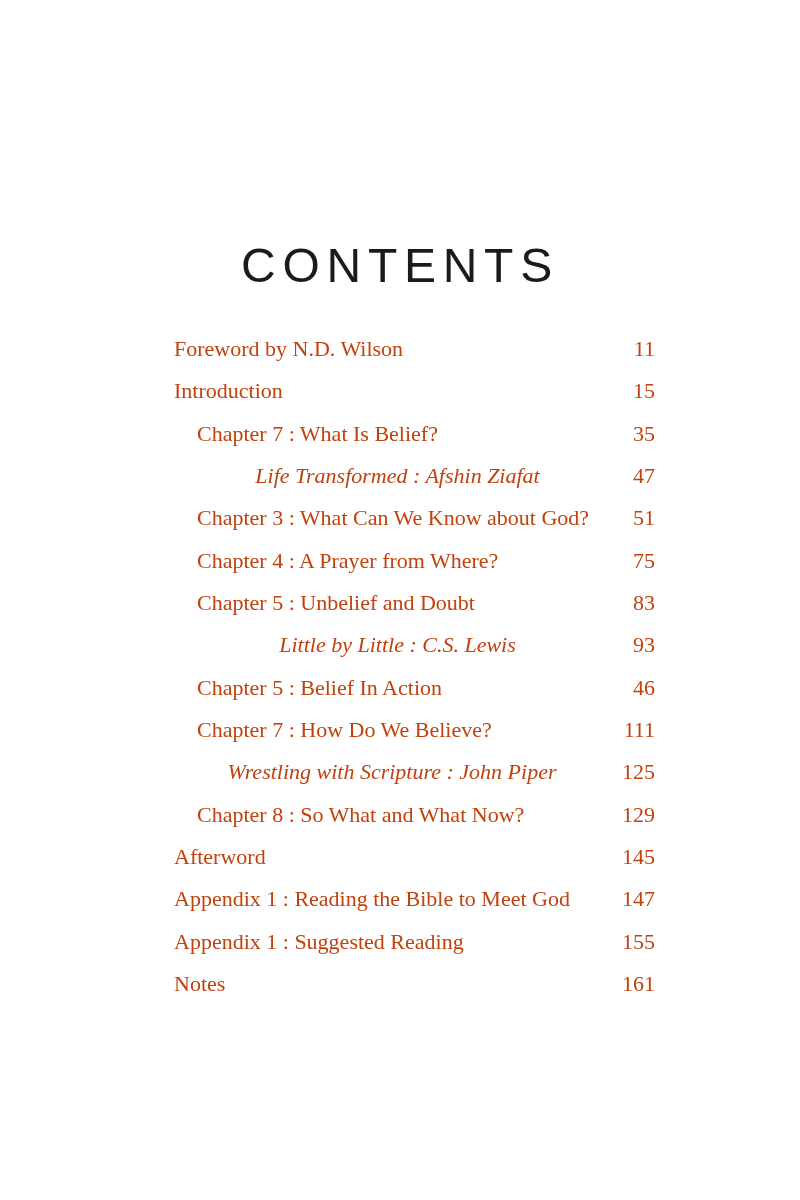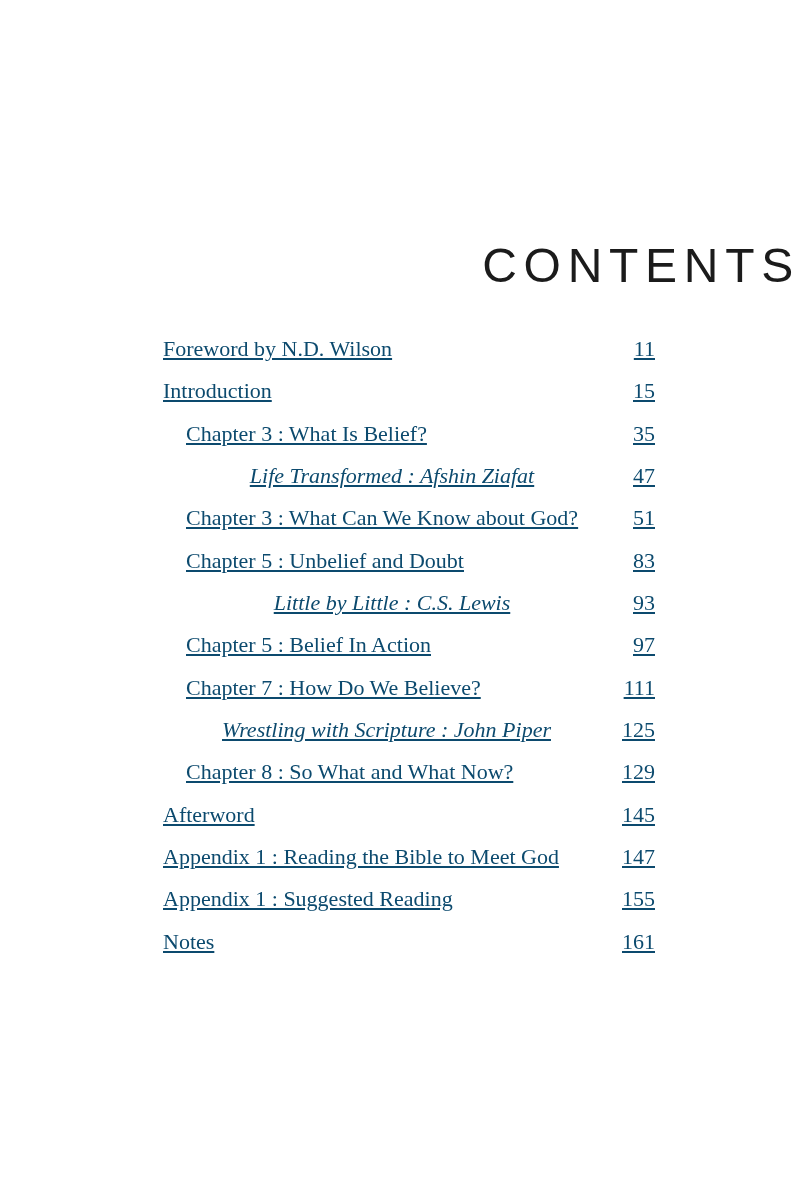--- a/index.html
+++ b/index.html
@@ -12,37 +12,36 @@
     width: 800px;
     height: 1200px;
     background: #ffffff;
     overflow: hidden;
   }
   .toc-title {
     position: absolute;
     top: 206px;
     left: 0;
     width: 100%;
-    text-align: right;
+    text-align: center;
     font-family: "Liberation Sans", sans-serif;
     font-weight: 400;
     font-size: 48px;
     letter-spacing: 0.14em;
     color: #1b1b1b;
     white-space: nowrap;
   }
   .toc-list {
     position: absolute;
     top: 328px;
-    left: 163px;
+    left: 174px;
     right: 145px;
     font-family: "Liberation Serif", serif;
     font-size: 22px;
-    color: #0c4a6e;
-    text-decoration: underline;
+    color: #c2410c;
   }
   .toc-row {
     display: flex;
     justify-content: space-between;
     align-items: baseline;
     height: 42.35px;
     line-height: 42.35px;
     white-space: nowrap;
   }
   .toc-row .label {
@@ -70,42 +69,46 @@
   <div class="toc-list">
       <div class="toc-row">
         <span class="label">Foreword by N.D. Wilson</span>
         <span class="num">11</span>
       </div>
       <div class="toc-row">
         <span class="label">Introduction</span>
         <span class="num">15</span>
       </div>
       <div class="toc-row indent">
-        <span class="label">Chapter 3 : What Is Belief?</span>
+        <span class="label">Chapter 7 : What Is Belief?</span>
         <span class="num">35</span>
       </div>
       <div class="toc-row italic">
         <span class="label">Life Transformed : Afshin Ziafat</span>
         <span class="num">47</span>
       </div>
       <div class="toc-row indent">
         <span class="label">Chapter 3 : What Can We Know about God?</span>
         <span class="num">51</span>
       </div>
       <div class="toc-row indent">
+        <span class="label">Chapter 4 : A Prayer from Where?</span>
+        <span class="num">75</span>
+      </div>
+      <div class="toc-row indent">
         <span class="label">Chapter 5 : Unbelief and Doubt</span>
         <span class="num">83</span>
       </div>
       <div class="toc-row italic">
         <span class="label">Little by Little : C.S. Lewis</span>
         <span class="num">93</span>
       </div>
       <div class="toc-row indent">
         <span class="label">Chapter 5 : Belief In Action</span>
-        <span class="num">97</span>
+        <span class="num">46</span>
       </div>
       <div class="toc-row indent">
         <span class="label">Chapter 7 : How Do We Believe?</span>
         <span class="num">111</span>
       </div>
       <div class="toc-row italic">
         <span class="label">Wrestling with Scripture : John Piper</span>
         <span class="num">125</span>
       </div>
       <div class="toc-row indent">

